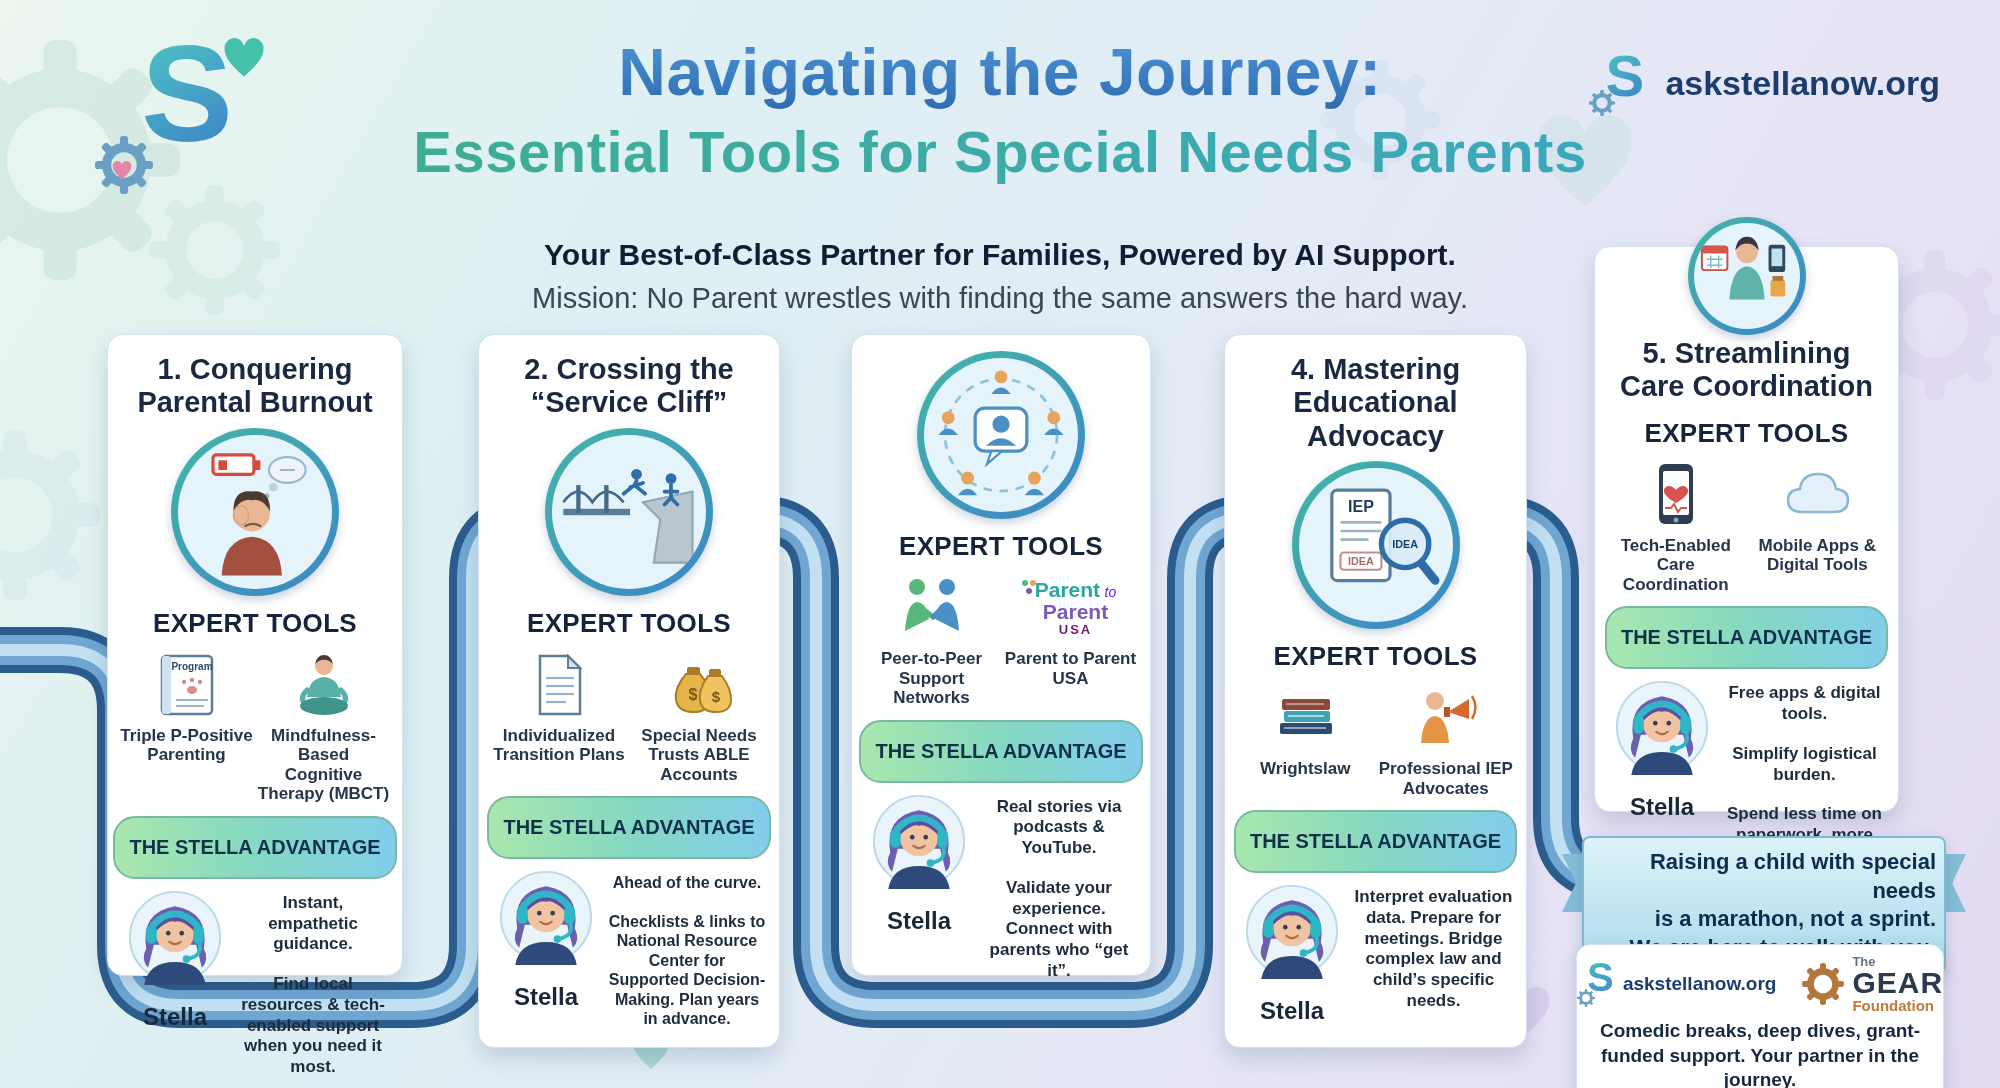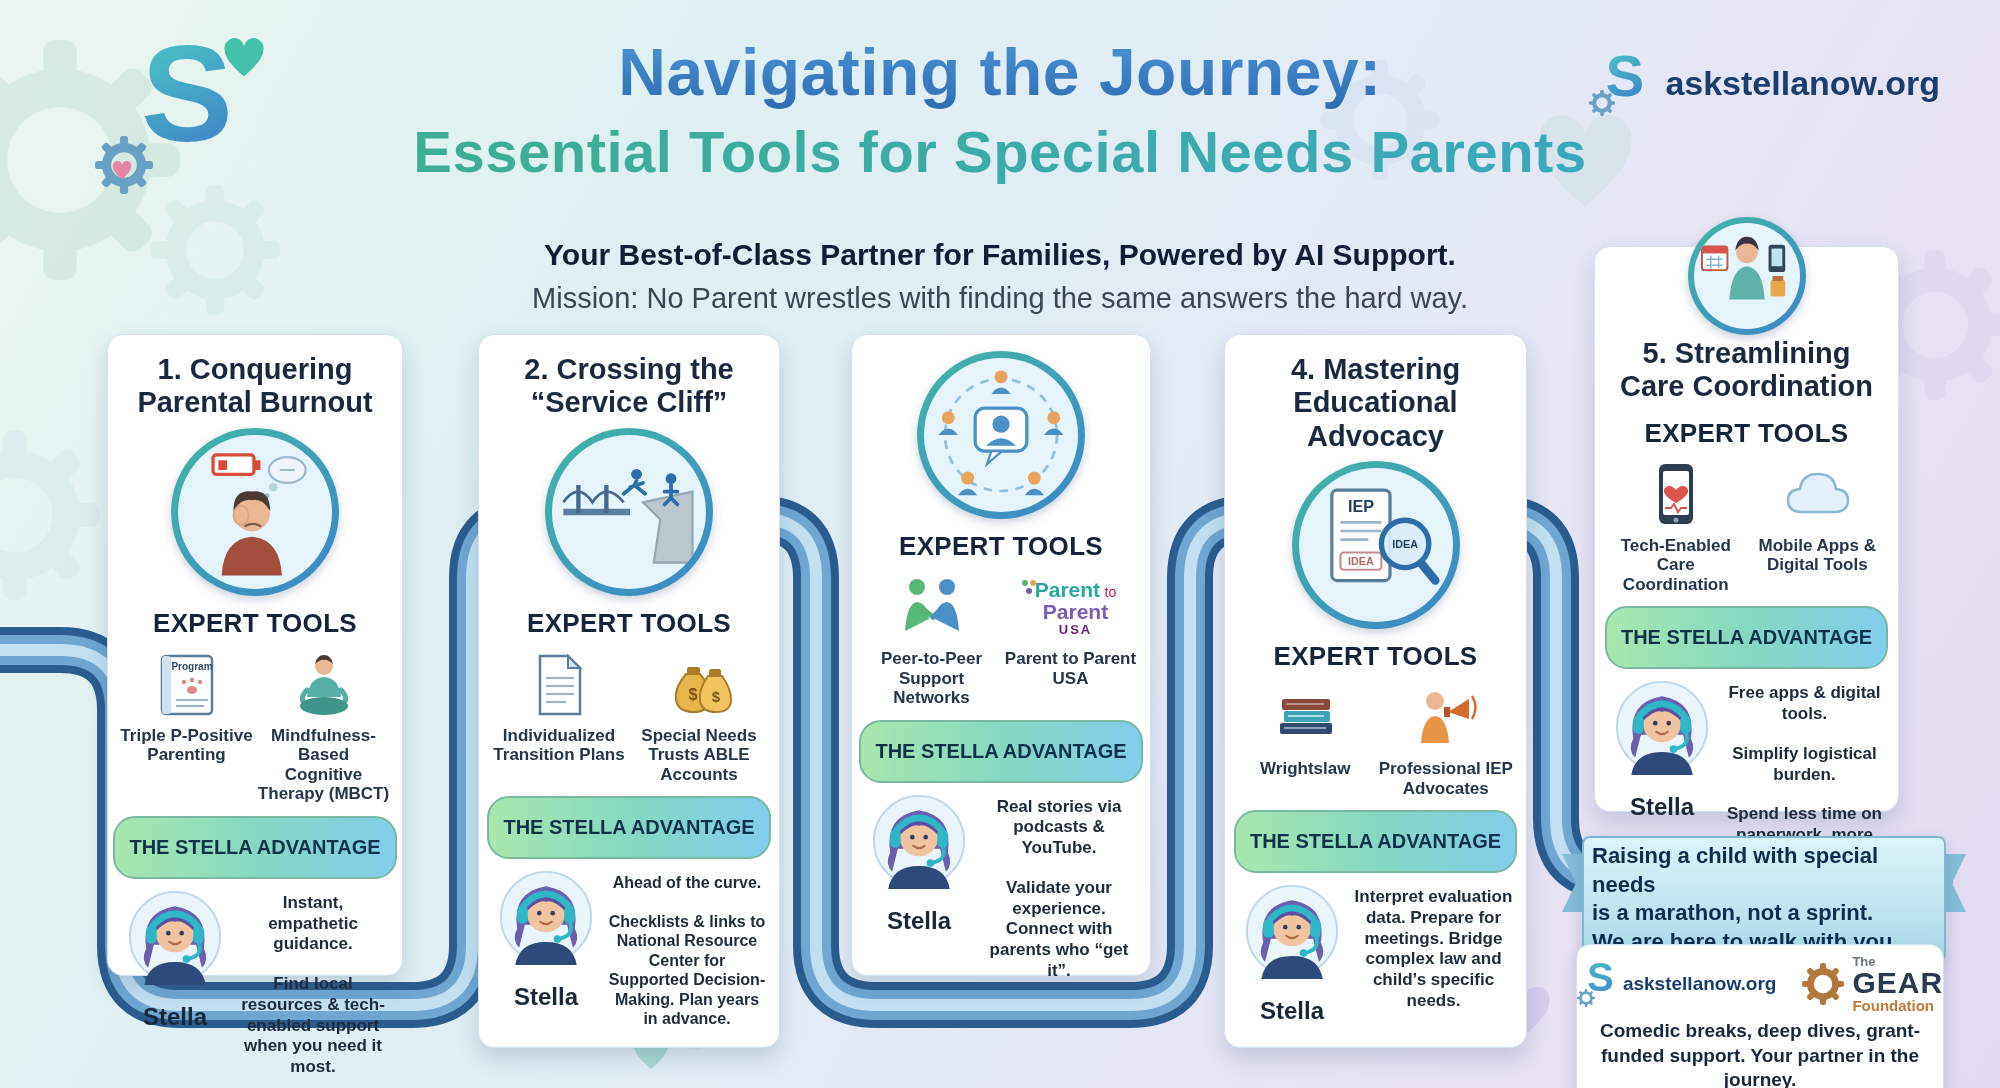--- a/index.html
+++ b/index.html
@@ -72,31 +72,31 @@
   .stella-col { width:110px; flex:none; display:flex; flex-direction:column; align-items:center; }
   .stella-name { font-size:24px; font-weight:800; color:#182838; margin-top:18px; }
   .adv { flex:1; display:flex; flex-direction:column; gap:19px; justify-content:center; padding-top:4px; }
   .adv p { margin:0; font-size:17px; font-weight:700; color:#1d2b3a; text-align:center; line-height:1.22; }
   .card2 .adv p { font-size:16px; }
 
   
   .p2p-logo { text-align:center; line-height:1.05; position:relative; padding-left:10px; }
   .p2p-spark { position:absolute; left:-4px; top:0; }
   .p2p-w1 { font-size:21px; font-weight:800; color:#2aa7a0; }
-  .p2p-to { font-size:14px; color:#be185d; }
+  .p2p-to { font-size:14px; font-style:italic; color:#6d28d9; }
   .p2p-w2 { font-size:21px; font-weight:800; color:#7a5bb5; }
   .p2p-usa { font-size:13px; font-weight:700; color:#701a75; letter-spacing:2px; }
 
   
   .ribbon { position:absolute; left:1582px; top:836px; width:364px; z-index:3; }
   .ribbon-tail { position:absolute; top:18px; width:54px; height:58px; background:#84bed6; }
   .ribbon-tail.left  { left:-20px;  clip-path:polygon(100% 0,100% 100%,0 100%,26% 50%,0 0); }
   .ribbon-tail.right { right:-20px; clip-path:polygon(0 0,0 100%,100% 100%,74% 50%,100% 0); }
   .ribbon-main { position:relative; z-index:1; background:linear-gradient(180deg,#dcf3f9,#a9d9ea);
-                 border:2px solid #7fb8d2; border-radius:8px; padding:4px 8px; text-align:left;
+                 border:2px solid #7fb8d2; border-radius:8px; padding:10px 8px; text-align:right;
                  font-size:22px; font-weight:800; color:#0e2c4e; line-height:1.3;
                  box-shadow:0 6px 14px rgba(50,80,120,.22); }
 
   
   .footer-panel { position:absolute; left:1576px; top:944px; width:368px; z-index:3; background:#ffffff;
                   border:1.5px solid #d3e2ee; border-radius:14px; padding:10px 12px;
                   box-shadow:0 8px 18px rgba(50,80,120,.20); display:flex; flex-direction:column; gap:6px; }
   .logos-row { display:flex; align-items:center; justify-content:center; gap:26px; }
   .f-brand { display:flex; align-items:center; gap:6px; }
   .f-brand-logo { position:relative; width:40px; height:46px; }

